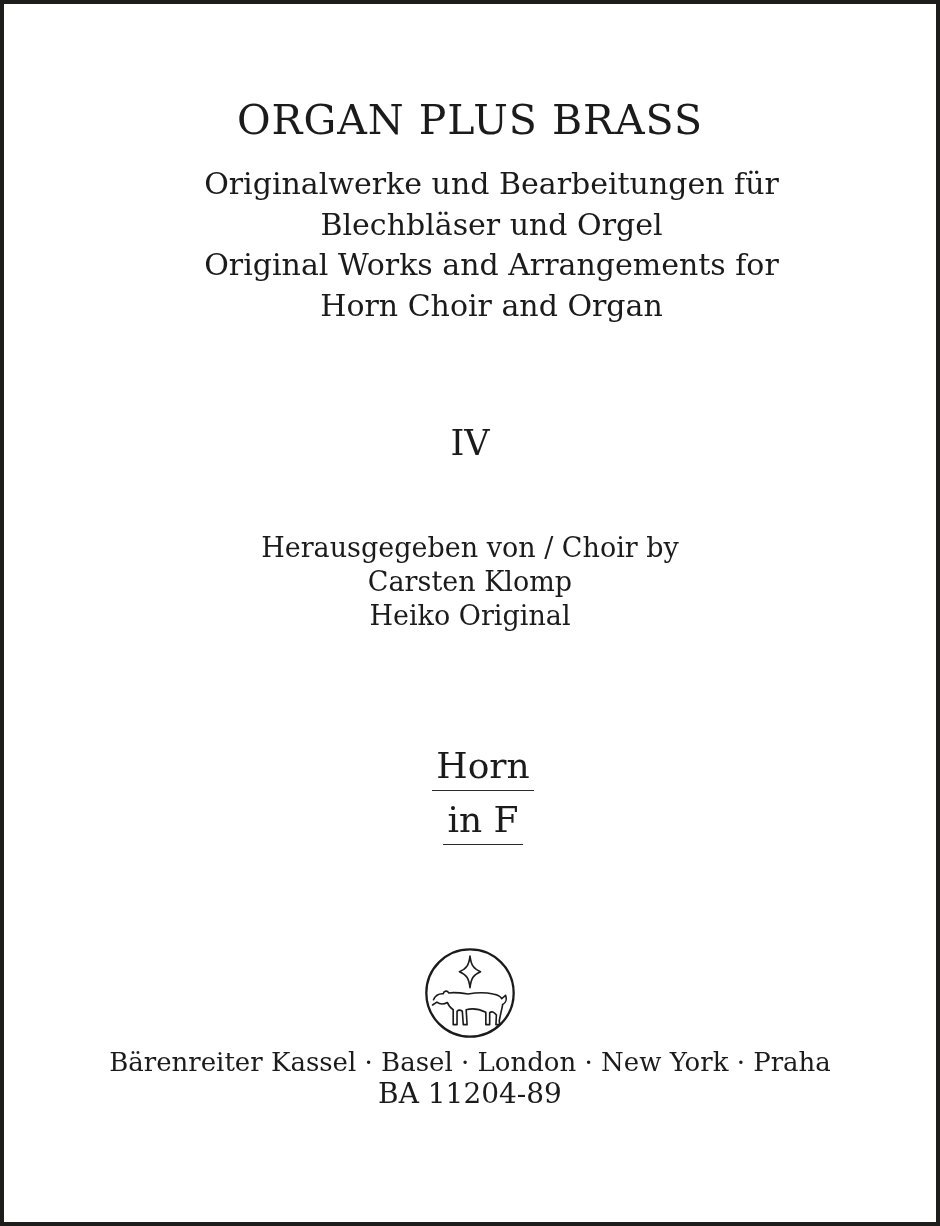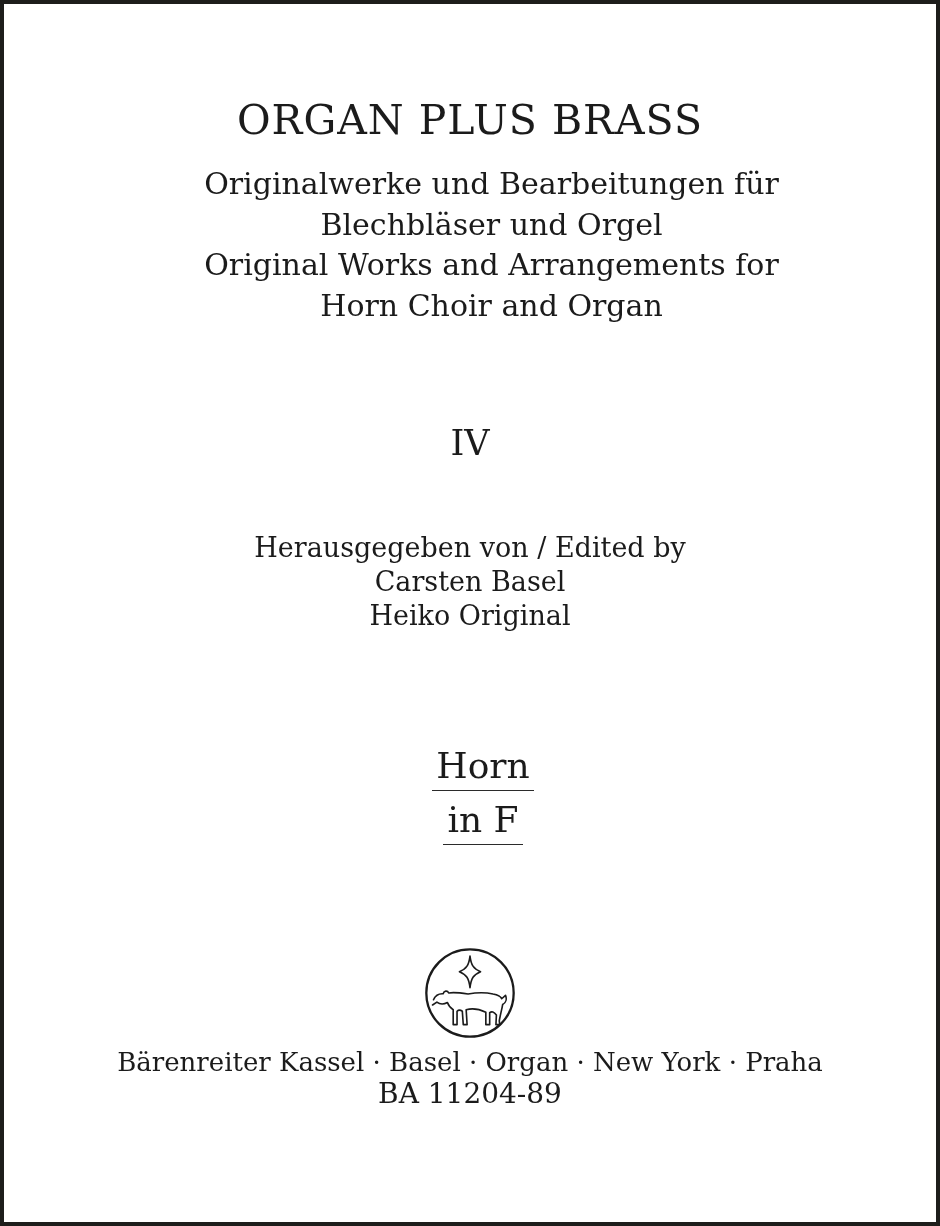--- a/index.html
+++ b/index.html
@@ -96,22 +96,22 @@
   </div>
 
   <div class="centered subtitle subtitle-en">
     <div>Original Works and Arrangements for</div>
     <div>Horn Choir and Organ</div>
   </div>
 
   <div class="centered volume">IV</div>
 
   <div class="centered editors">
-    <div>Herausgegeben von / Edited by</div>
-    <div>Carsten Basel</div>
+    <div>Herausgegeben von / Choir by</div>
+    <div>Carsten Klomp</div>
     <div>Heiko Original</div>
   </div>
 
   <div class="centered part-block">
     <span class="part-line">Horn</span><br>
     <span class="part-line">in F</span>
   </div>
 
   <div class="logo-wrap">
     <svg width="96" height="96" viewBox="0 0 100 100" fill="none" stroke="#1b1b1b" stroke-linejoin="round" stroke-linecap="round">
@@ -136,17 +136,17 @@
                C59 66.5 51 66 46 67.5
                L47 83 L43 83 L42 69
                C40 67.5 38 67.5 36.5 69
                L36.5 83 L32.5 83 L32.5 67.5
                C29.5 65.5 27.5 63 26.5 60
                C22.5 62 18 61.5 15.5 59.5
                L11 62.5"></path>
     </svg>
   </div>
 
-  <div class="centered cities">Bärenreiter Kassel · Basel · Organ · New York · Praha</div>
+  <div class="centered cities">Bärenreiter Kassel · Basel · London · New York · Praha</div>
 
   <div class="centered catalog">BA 11204-89</div>
 
 </div>
 
 </body></html>

